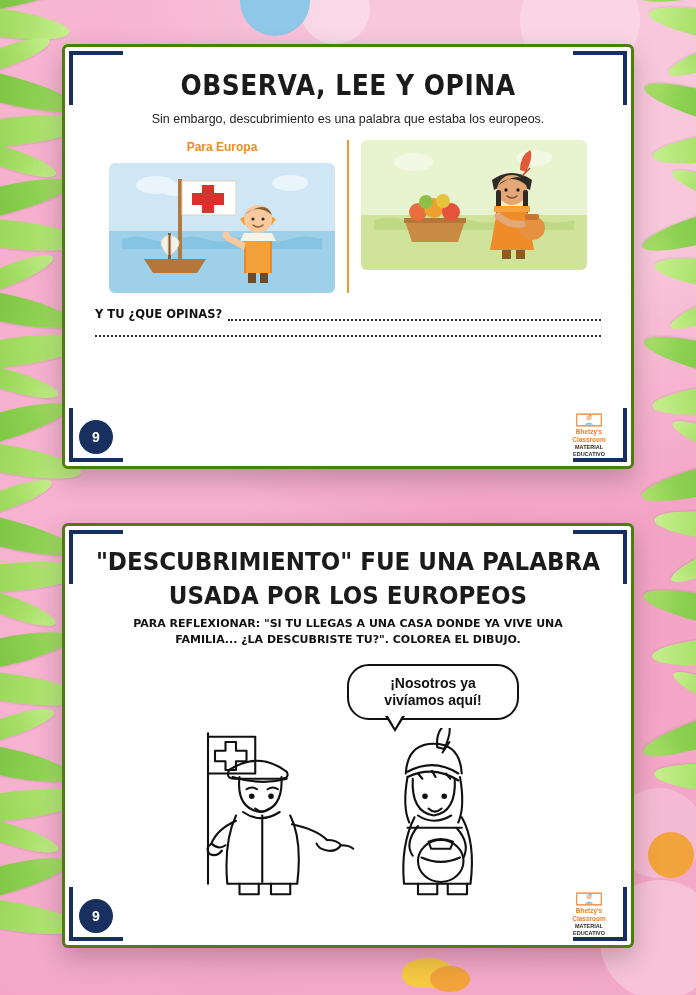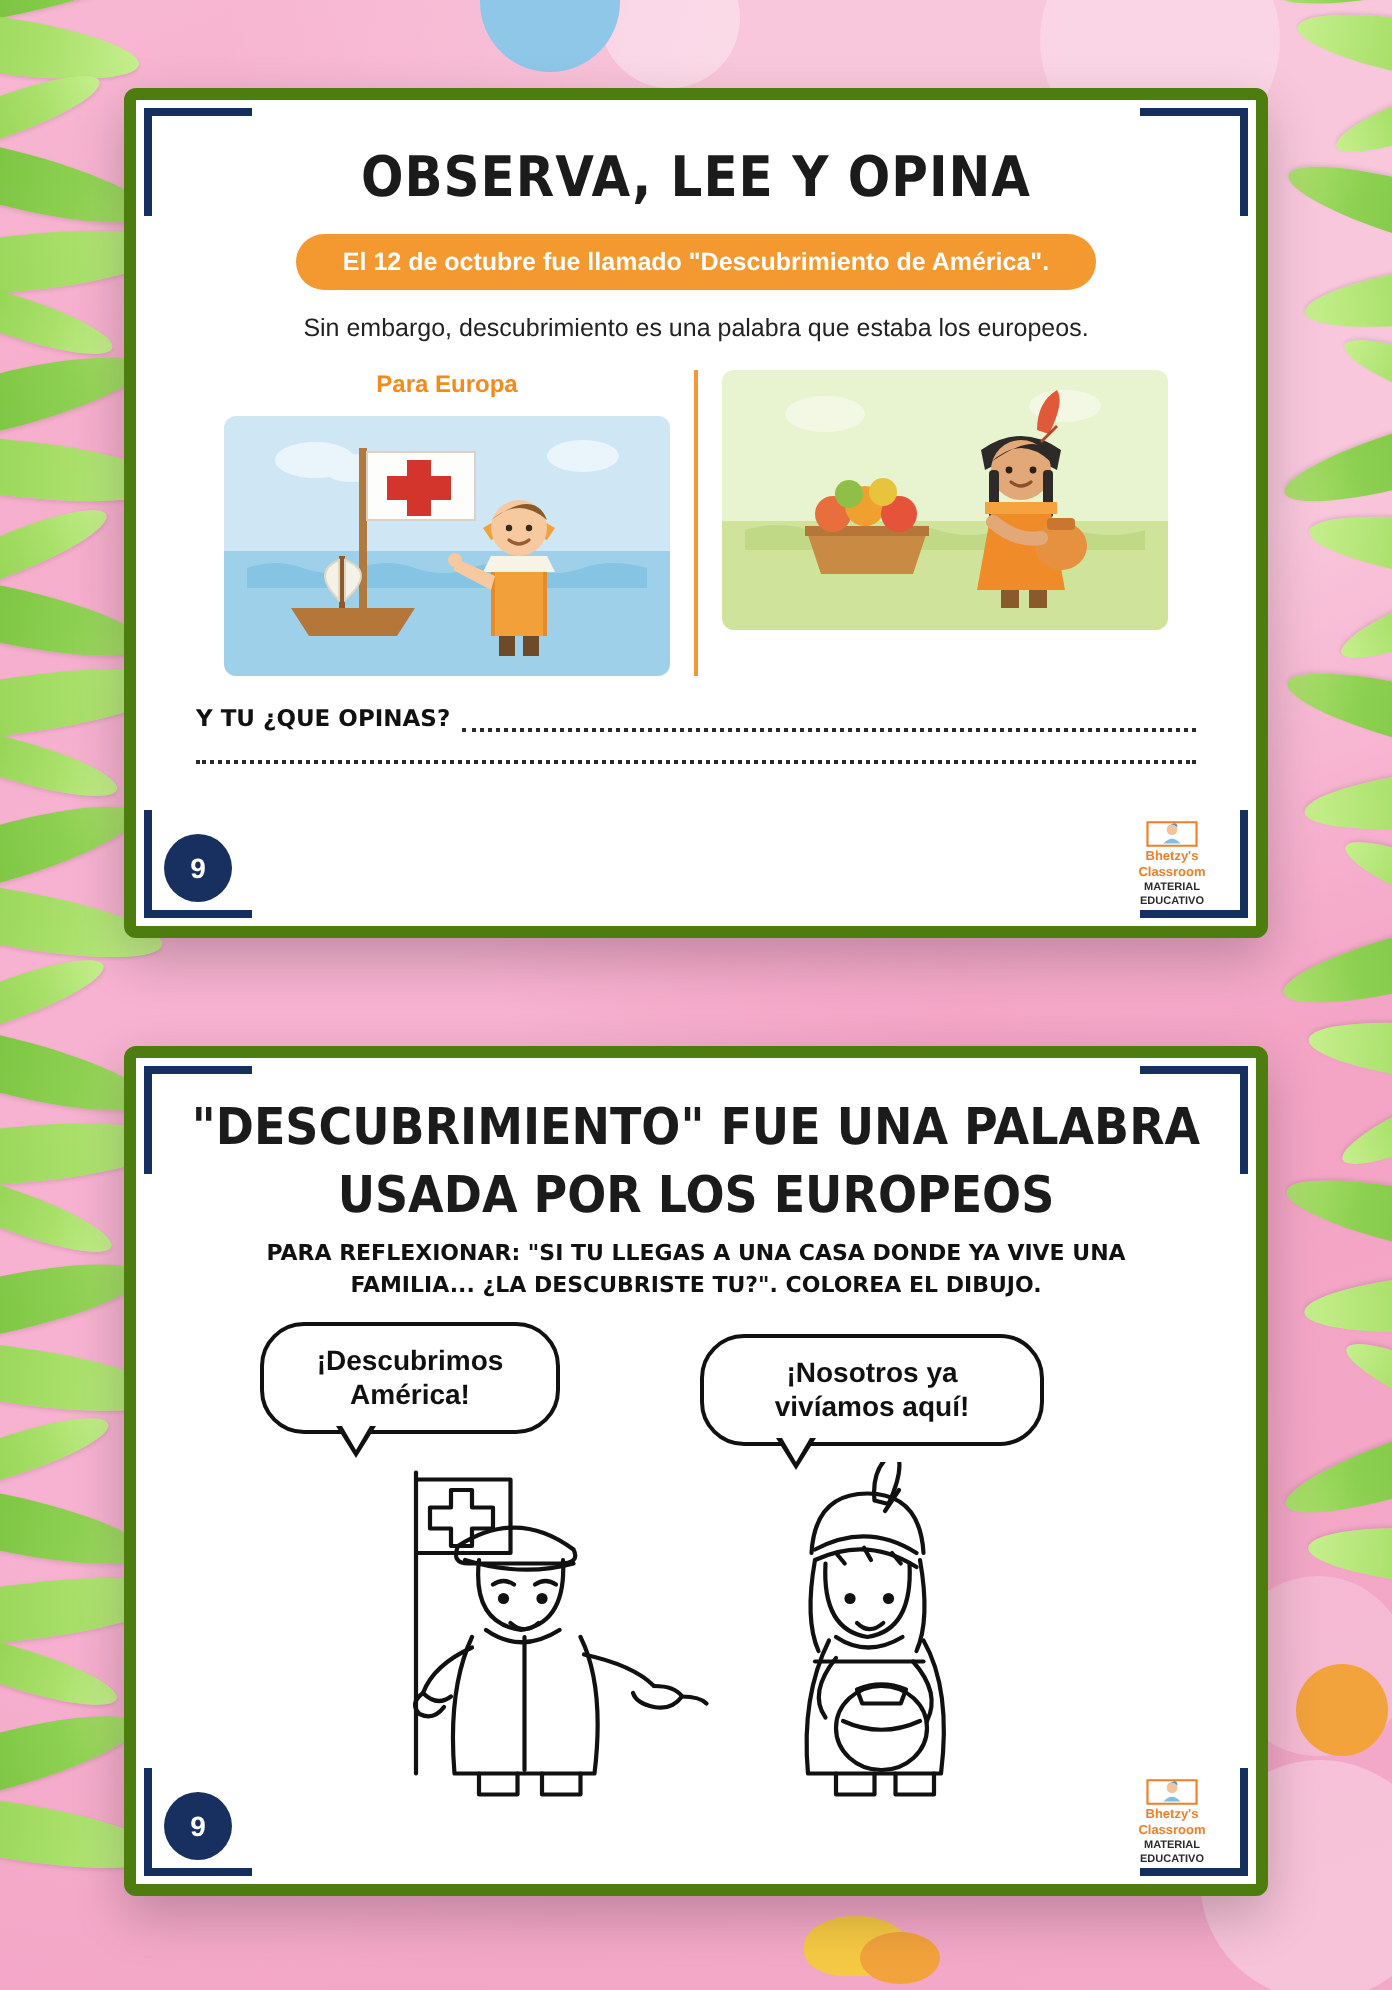--- a/index.html
+++ b/index.html
@@ -44,21 +44,21 @@
     position:absolute; border-radius:50%;
   }
   .blob.orange { background:#f2a33c; }
   .blob.yellow { background:#f6c944; }
   .blob.blue { background:#8fc7e8; }
 
   
   .card {
     position:absolute;
     background:#ffffff;
-    border: 6px solid #4d7c0f;
+    border: 3px solid #4d7c0f;
     border-radius: 6px;
     box-shadow: 0 10px 26px rgba(0,0,0,.22);
     overflow:hidden;
   }
   .card::before { 
     content:"";
     position:absolute; inset:0;
     border: 4px dashed #15305e;
     opacity:.0;
     pointer-events:none;
@@ -315,21 +315,20 @@
 
 <div class="card" id="card-top">
   <div class="corner tl"></div>
   <div class="corner tr"></div>
   <div class="corner bl"></div>
   <div class="corner br"></div>
 
   <div class="page-inner">
     <div class="title">OBSERVA, LEE Y OPINA</div>
 
-    <div class="pill">El 12 de octubre fue llamado "Descubrimiento de América".</div>
 
     <div class="subline">Sin embargo, descubrimiento es una palabra que estaba los europeos.</div>
 
     <div class="cols">
 
       <div class="col left-col">
         <h3>Para Europa</h3>
 
         <div class="illus sea">
           <svg viewBox="0 0 200 130" width="100%" height="100%" aria-hidden="true">
@@ -440,21 +439,20 @@
   <div class="corner tr"></div>
   <div class="corner bl"></div>
   <div class="corner br"></div>
 
   <div class="page-inner">
     <div class="title-2">"DESCUBRIMIENTO" FUE UNA PALABRA USADA POR LOS EUROPEOS</div>
     <div class="reflect">PARA REFLEXIONAR: "SI TU LLEGAS A UNA CASA DONDE YA VIVE UNA FAMILIA... ¿LA DESCUBRISTE TU?". COLOREA EL DIBUJO.</div>
 
     <div class="bw-area">
 
-      <div class="bubble" id="bubble-left">¡Descubrimos América!</div>
       <div class="bubble" id="bubble-right">¡Nosotros ya vivíamos aquí!</div>
 
       <svg viewBox="0 0 440 200" width="100%" height="175" style="position:absolute;left:0;top:70px;" aria-hidden="true">
         <g fill="none" stroke="#111" stroke-width="2.4" stroke-linecap="round" stroke-linejoin="round">
 
           <line x1="60" y1="6" x2="60" y2="178"></line>
           <path d="M60 10 h54 v42 h-54"></path>
           <path d="M80 16 h12 v10 h12 v12 h-12 v10 h-12 v-10 h-12 v-12 h12z"></path>
 
           <path d="M84 48 q34 -22 66 2 q4 8 -8 8 h-52 q-10 0 -6 -10z"></path>

